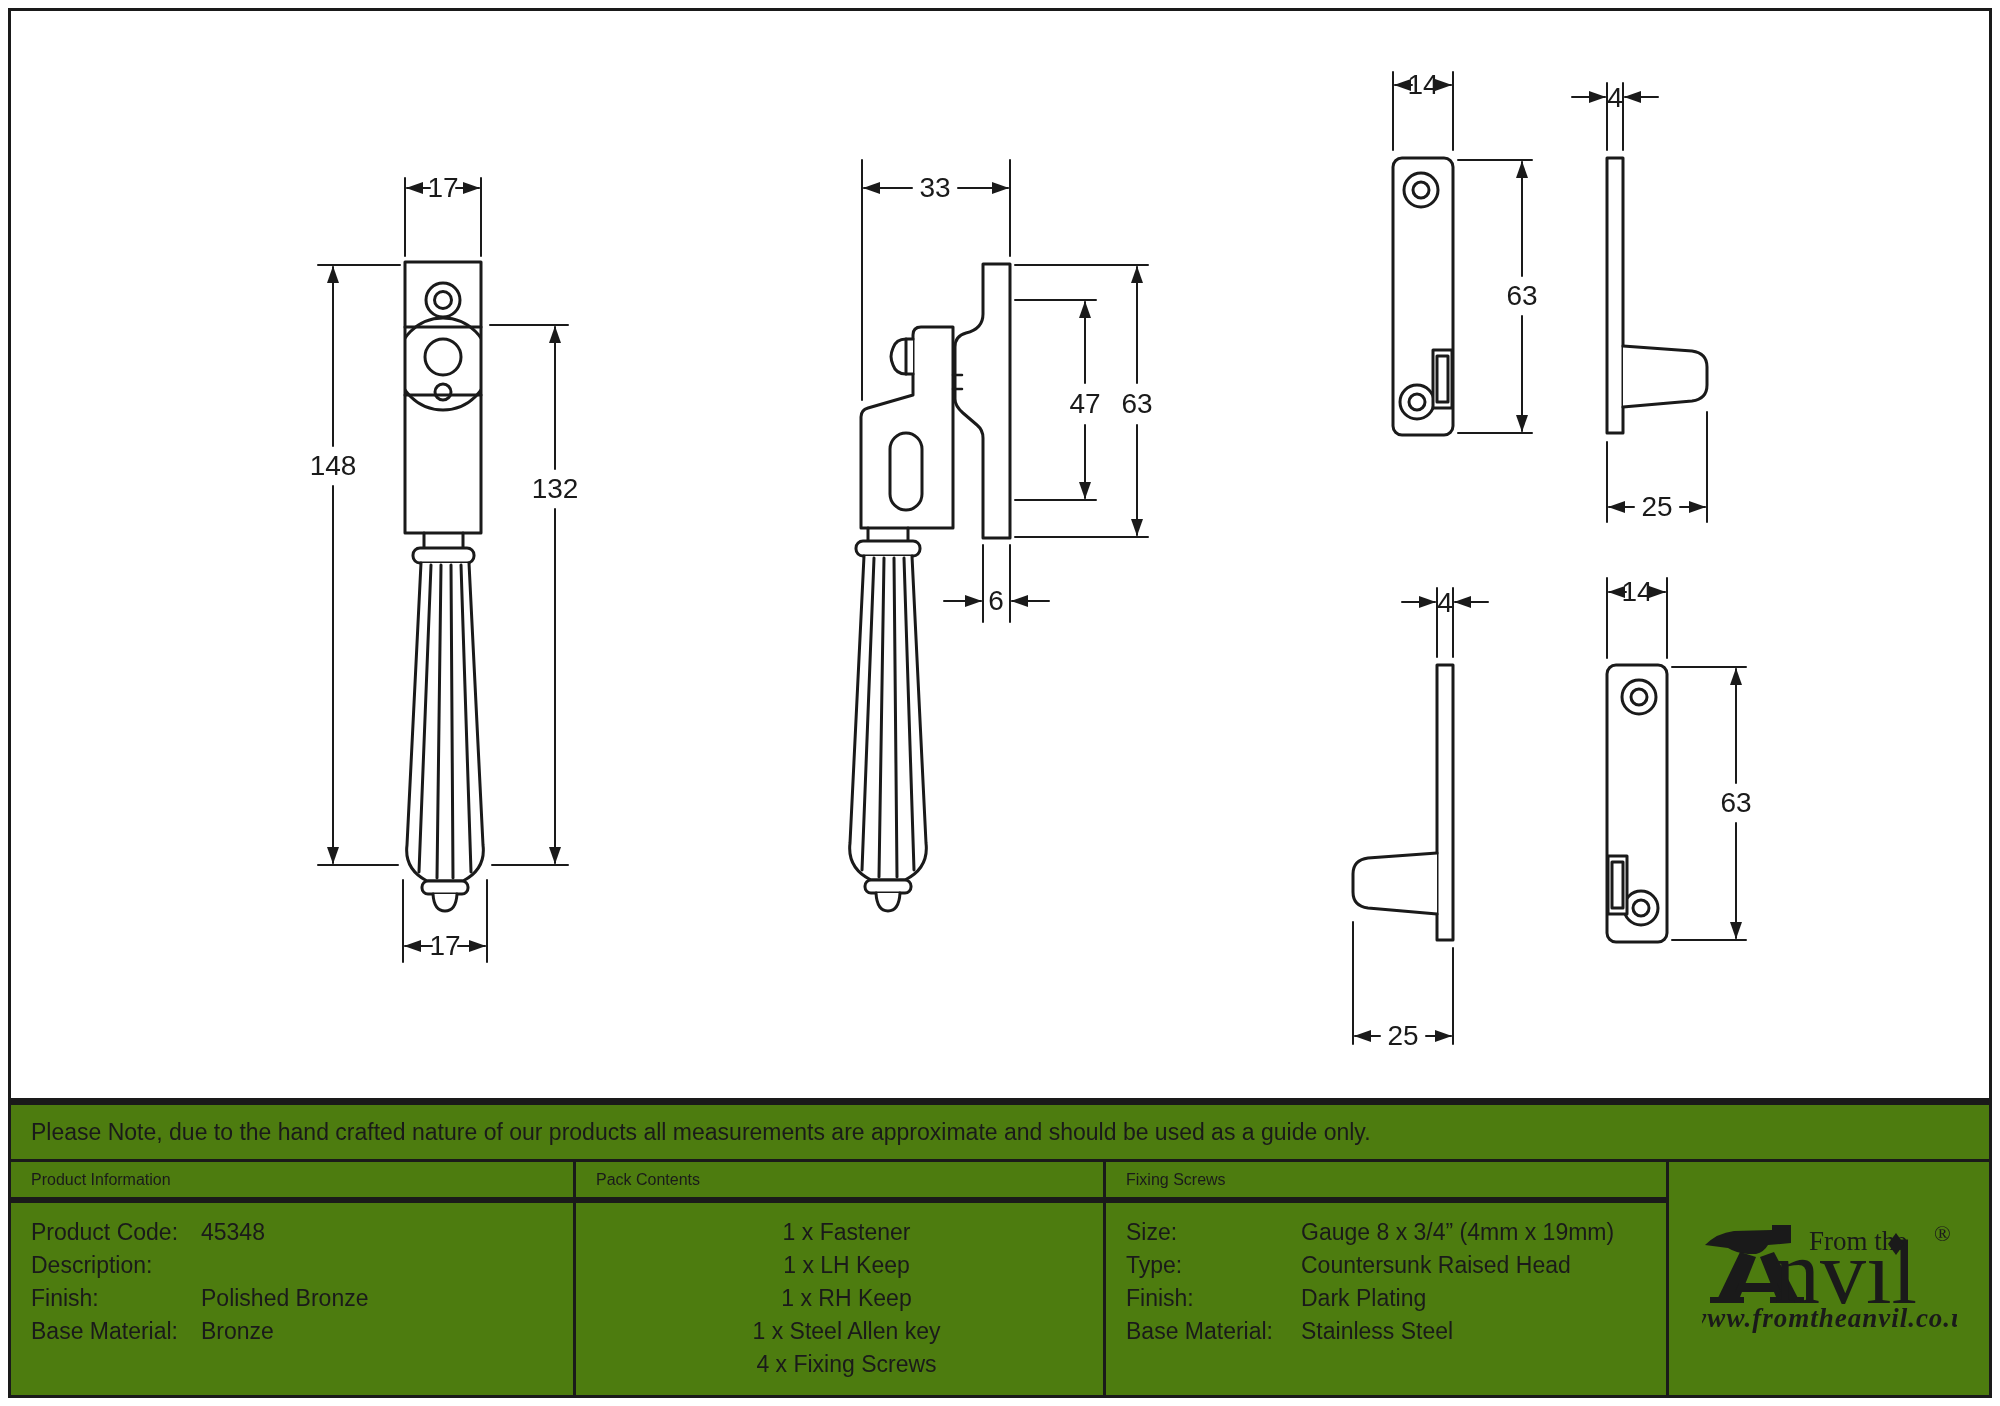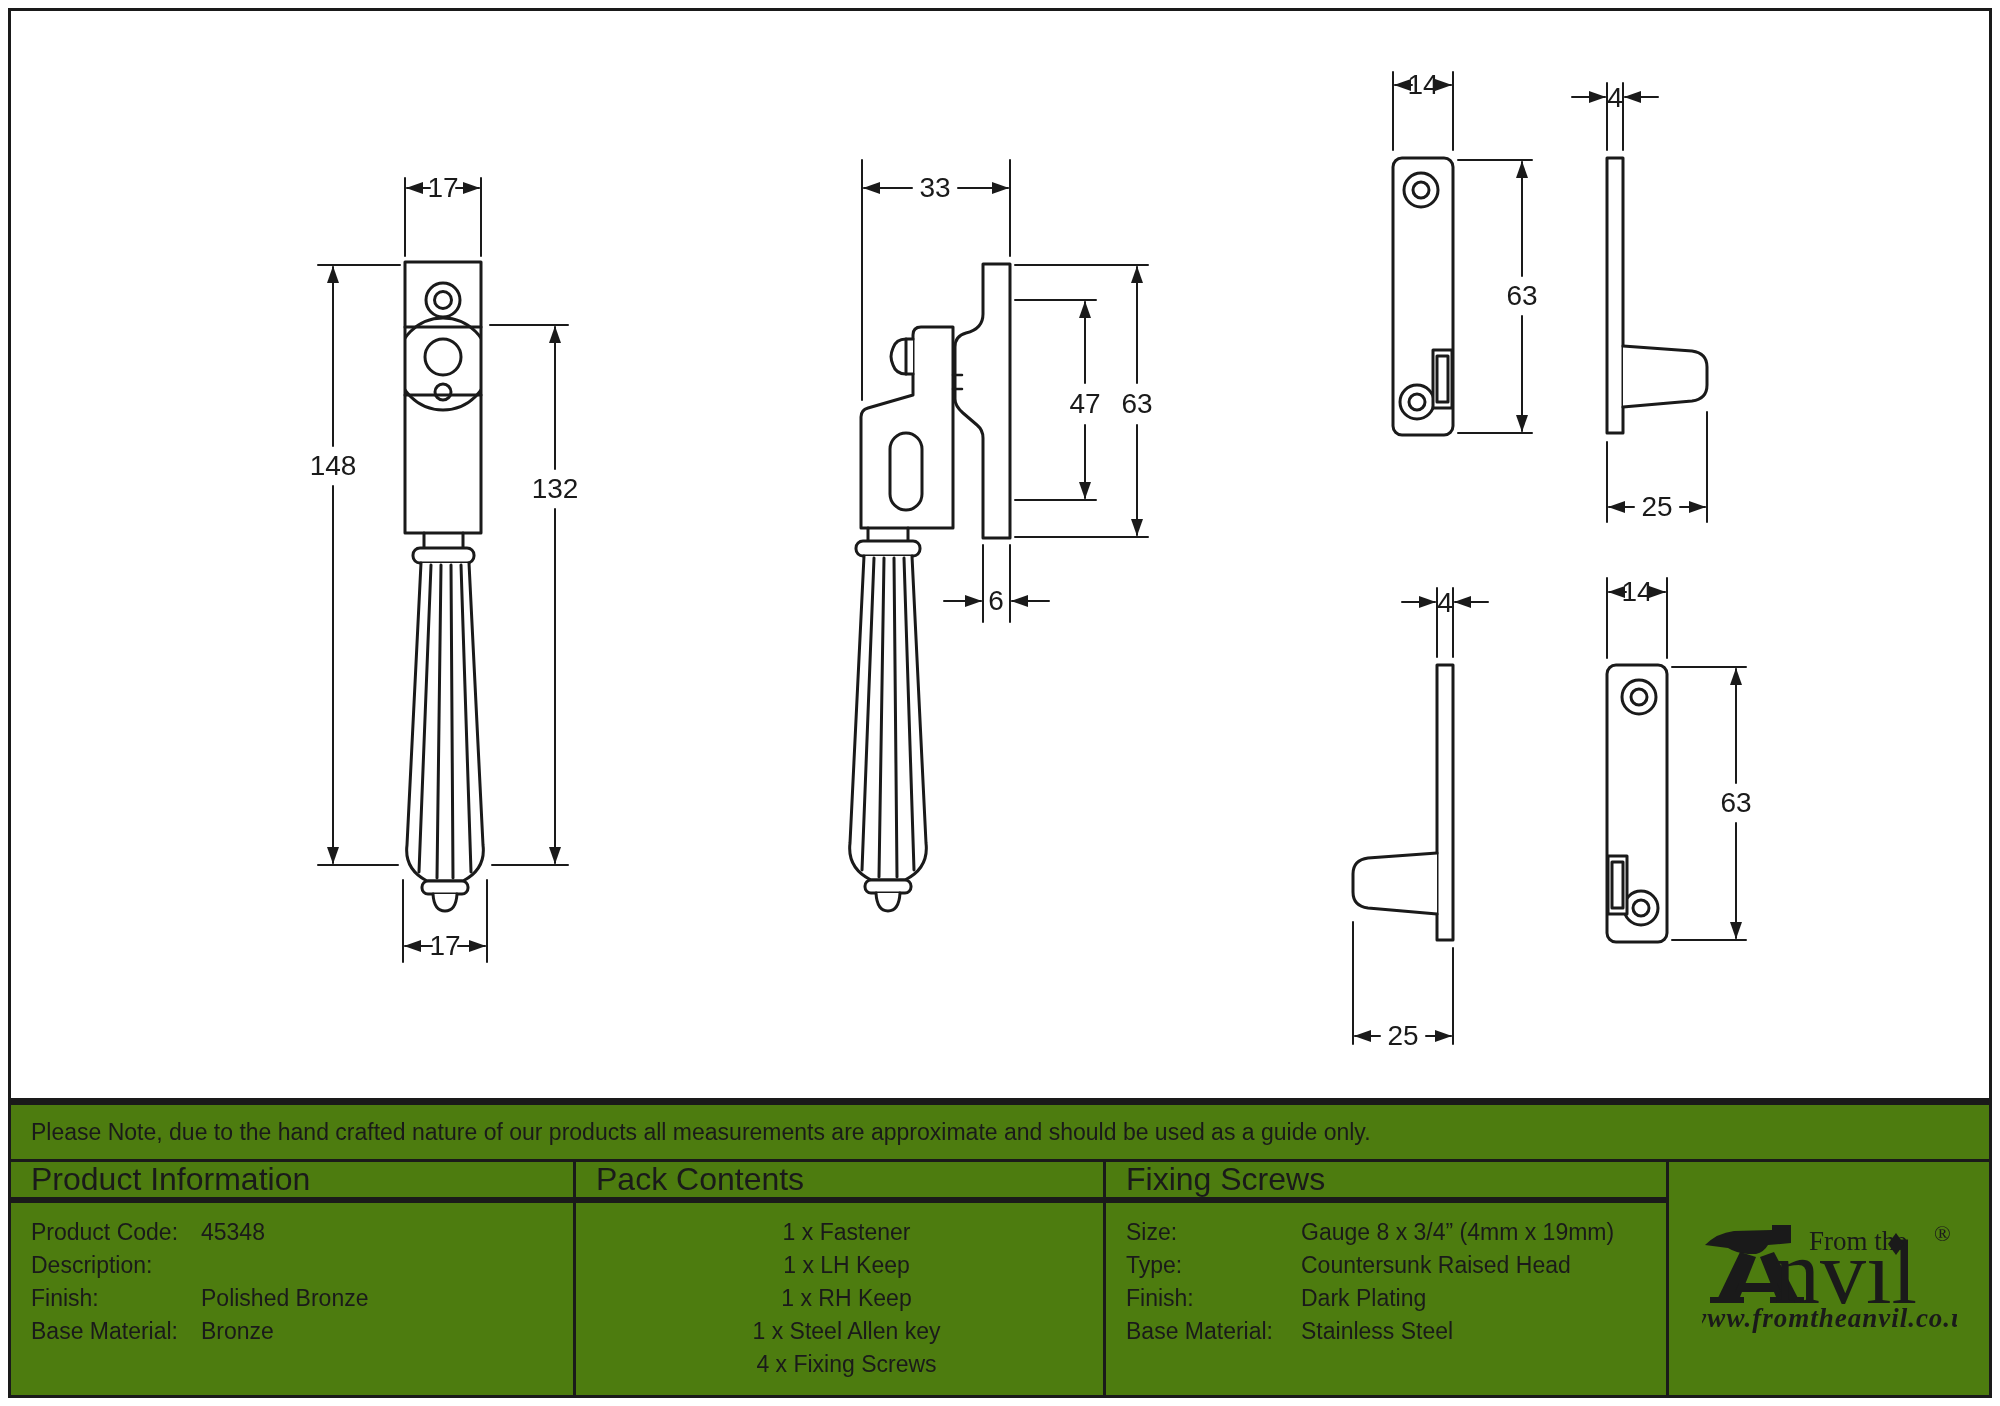--- a/index.html
+++ b/index.html
@@ -22,21 +22,21 @@
     height:54px; flex:0 0 auto; display:flex; align-items:center;
     padding-left:20px; font-size:23px;
   }
   .spec-table {
     flex:1 1 auto; display:grid;
     grid-template-columns:565px 530px 563px 1fr;
     grid-template-rows:41px 1fr;
   }
   .col-header {
     border-bottom:6px solid #1a1a1a; border-right:3px solid #1a1a1a;
-    display:flex; align-items:center; padding-left:20px; font-size:32px;
+    display:flex; align-items:center; padding-left:20px; font-size:16px;
   }
   .col-body {
     border-right:3px solid #1a1a1a; padding:13px 6px 0 20px; font-size:23px;
   }
   .kv-row { display:flex; line-height:33px; white-space:nowrap;align-items:center; }
   .kv-row .k { flex:0 0 auto; }
   .col-product .k { width:170px; }
   .col-screws .k { width:175px; }
   .pack-item { line-height:33px; white-space:nowrap; }
   .logo-cell {

